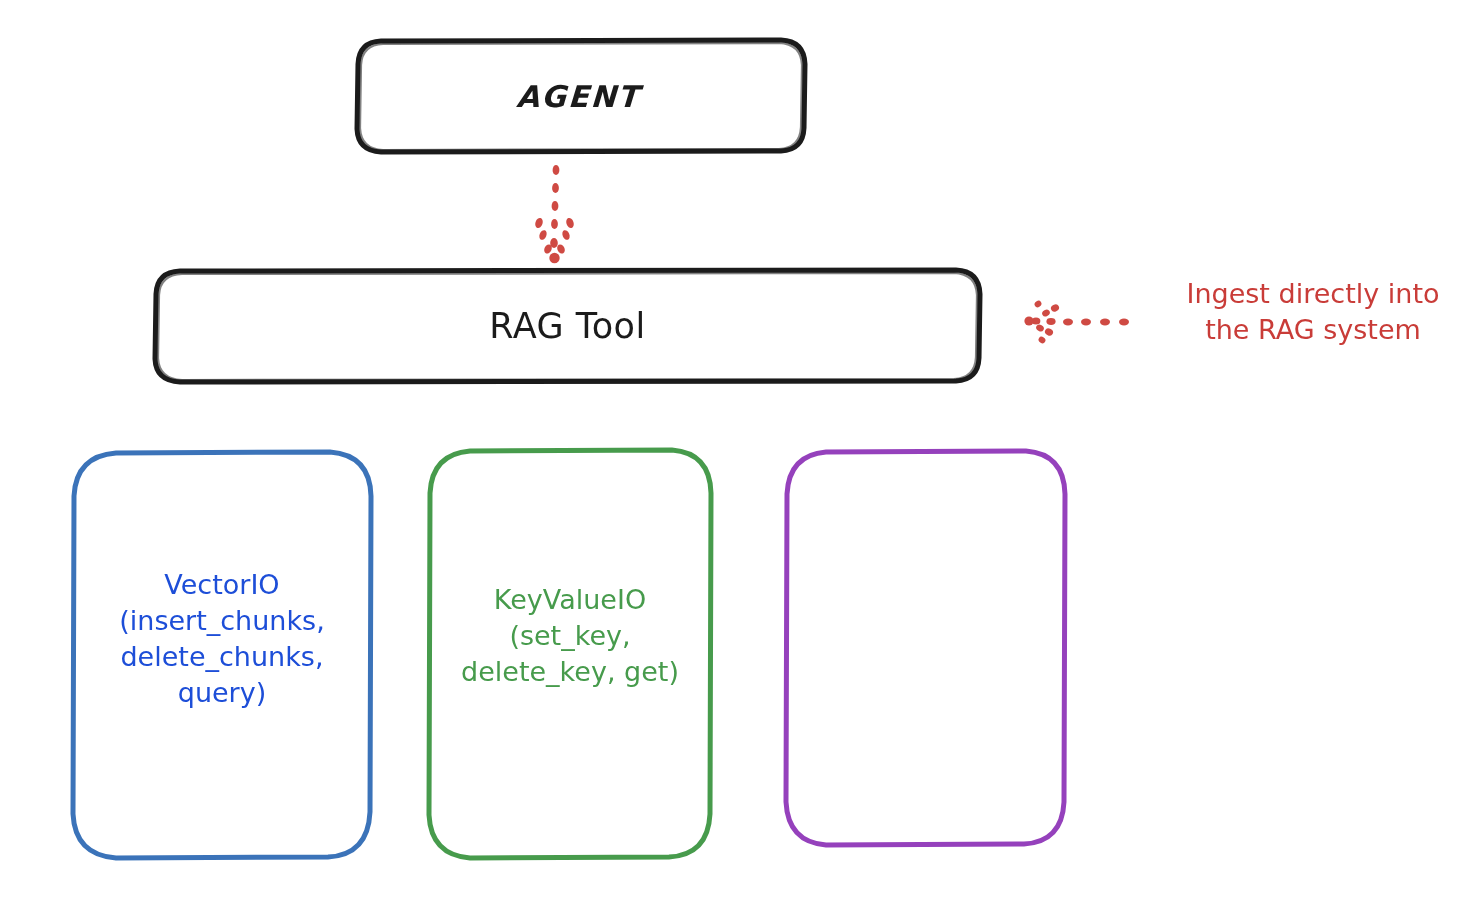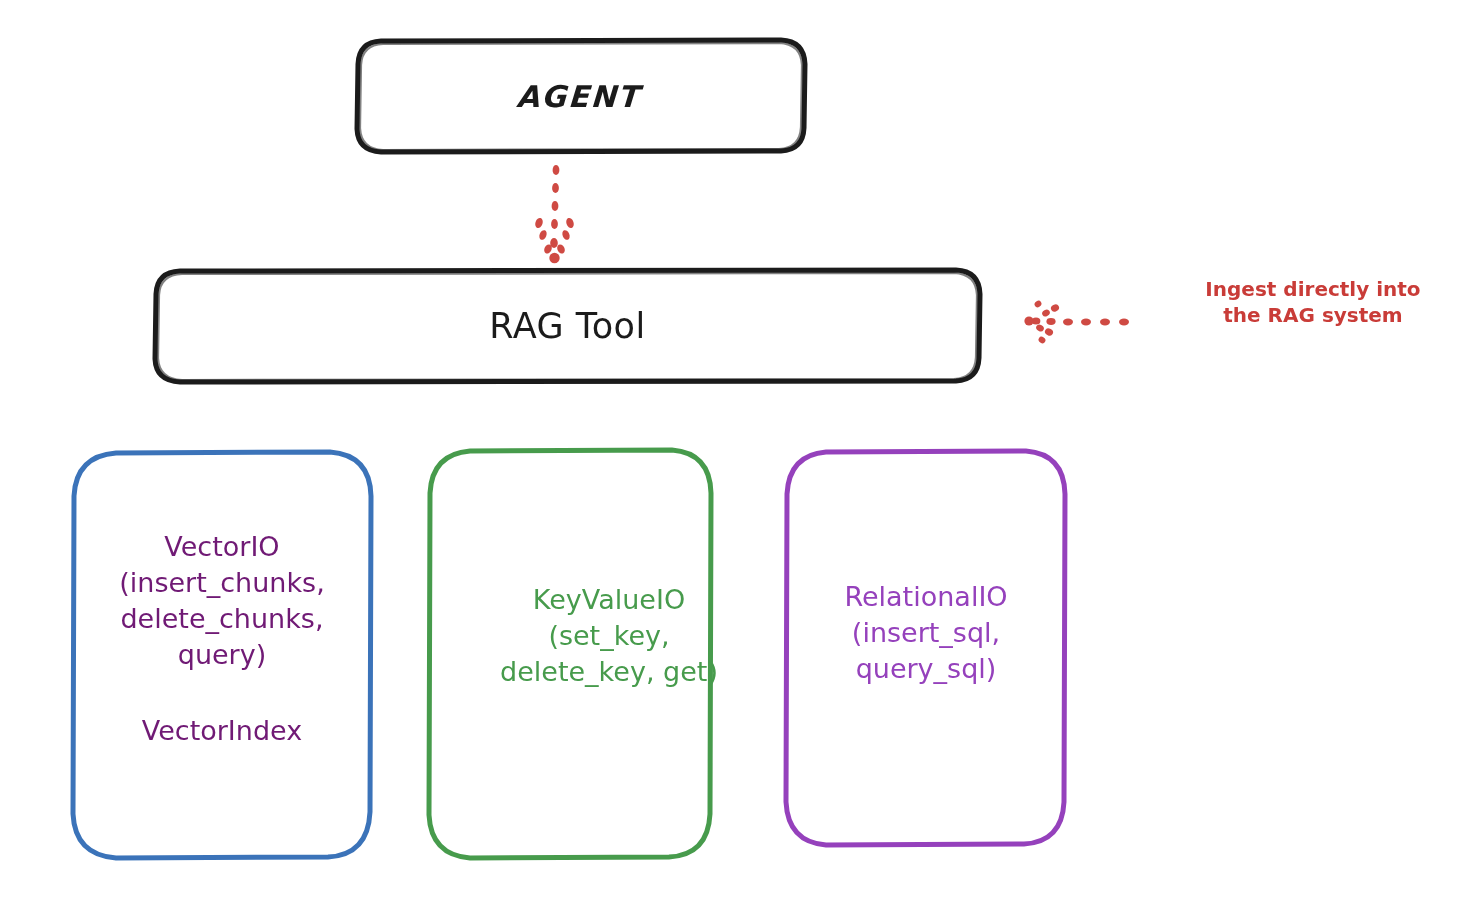--- a/index.html
+++ b/index.html
@@ -84,43 +84,43 @@
   }
   .store-sub {
     font-family: "DejaVu Sans", sans-serif;
     font-size: 27px;
     font-weight: 500;
     line-height: 1.33;
     margin-top: 40px;
   }
 
   #vector-node  { left: 72px;  top: 452px; width: 300px; height: 406px; }
-  #vector-node  .store-title, #vector-node  .store-sub { color: #701a75; }
-
-  #keyvalue-node{ left: 428px; top: 450px; width: 284px; height: 408px; margin-left: 39px; }
+  #vector-node  .store-title, #vector-node  .store-sub { color: #1d4ed8; }
+
+  #keyvalue-node{ left: 428px; top: 450px; width: 284px; height: 408px; }
   #keyvalue-node .store-title, #keyvalue-node .store-sub { color: #479B4C; }
 
   #relational-node { left: 786px; top: 450px; width: 280px; height: 394px; }
   #relational-node .store-title, #relational-node .store-sub { color: #9541BC; }
 
   
   #vector-node    .store-inner { margin-top: -32px; }
   #keyvalue-node  .store-inner { margin-top: -36px; }
   #relational-node .store-inner { margin-top: -28px; }
 
   
   #ingest-annotation {
     position: absolute;
     left: 1148px;
     top: 276px;
     width: 330px;
     color: #C93C38;
     font-family: "DejaVu Sans", sans-serif;
-    font-size: 20px;
-    font-weight: 700;
+    font-size: 27px;
+    font-weight: 400;
     line-height: 1.32;
     text-align: center;
     white-space: pre-line;
   }
 </style>
 </head>
 <body>
 
 <svg id="canvas" viewBox="0 0 1484 910" xmlns="http://www.w3.org/2000/svg">
 
@@ -185,34 +185,30 @@
 <div class="node" id="ragtool-node">
   <span id="ragtool-label">RAG Tool</span>
 </div>
 
 <div class="store-node" id="vector-node">
   <div class="store-inner">
     <div class="store-title">VectorIO
 (insert_chunks,
 delete_chunks,
 query)</div>
-    <div class="store-sub">VectorIndex</div>
   </div>
 </div>
 
 <div class="store-node" id="keyvalue-node">
   <div class="store-inner">
     <div class="store-title">KeyValueIO
 (set_key,
 delete_key, get)</div>
   </div>
 </div>
 
 <div class="store-node" id="relational-node">
   <div class="store-inner">
-    <div class="store-title">RelationalIO
-(insert_sql,
-query_sql)</div>
   </div>
 </div>
 
 <div id="ingest-annotation">Ingest directly into
 the RAG system</div>
 
 </body></html>

